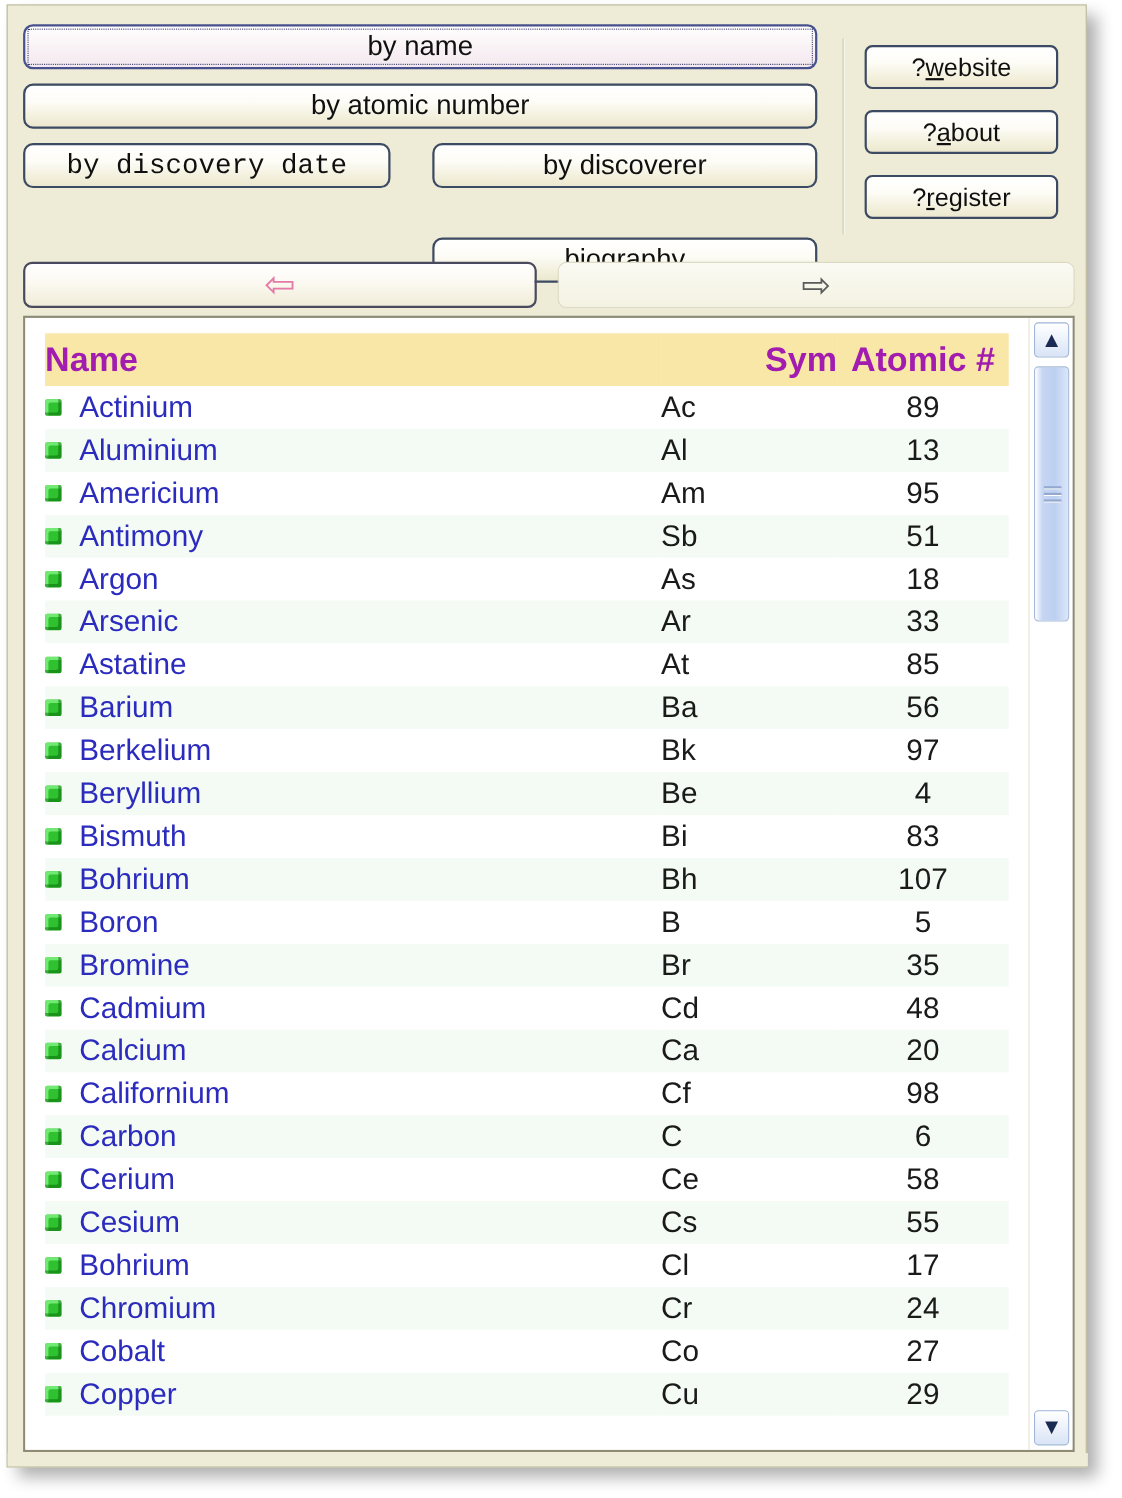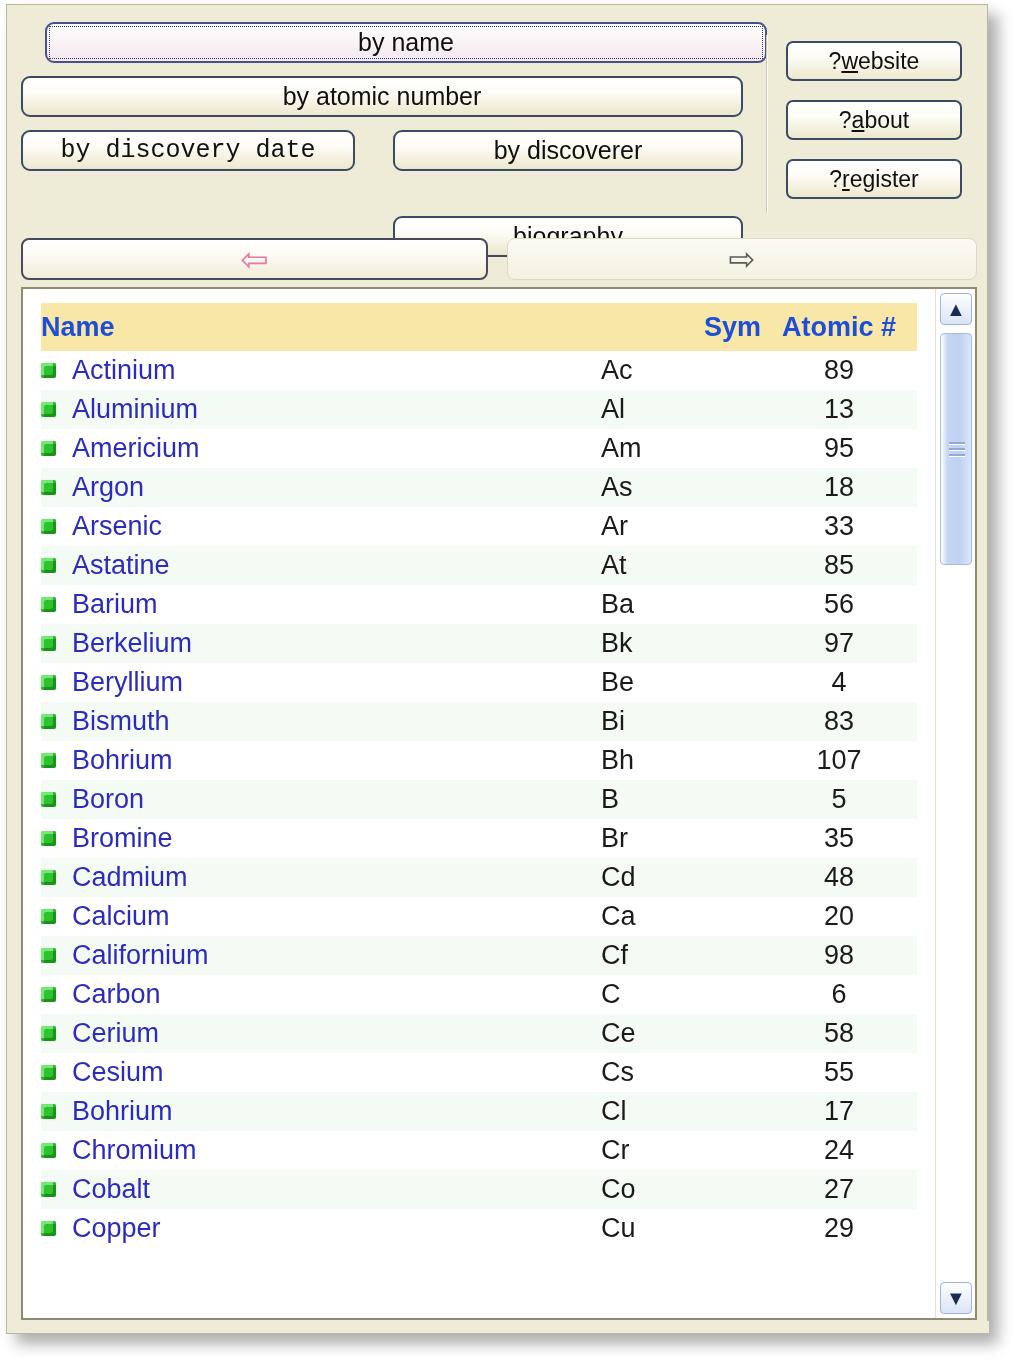--- a/index.html
+++ b/index.html
@@ -60,21 +60,21 @@
     background: linear-gradient(to bottom, #ffffff 0%, #fbf6f8 35%, #f6eef2 70%, #f1e9ef 100%);
   }
   #btn-by-name .focus-ring {
     position: absolute;
     left: 2px; top: 2px; right: 2px; bottom: 2px;
     border: 1px dotted #3a3a6e;
     pointer-events: none;
   }
 
   
-  #btn-by-name        { left: 14px;  top: 17px;  width: 722px; height: 41px; margin-left: 24px; }
+  #btn-by-name        { left: 14px;  top: 17px;  width: 722px; height: 41px; }
   #btn-by-atomic      { left: 14px;  top: 71px;  width: 722px; height: 41px; }
   #btn-discovery-date { left: 14px;  top: 125px; width: 334px; height: 41px; font-family: Liberation Mono, monospace; }
   #btn-discoverer     { left: 386px; top: 125px; width: 350px; height: 41px; }
   #btn-glossary       { left: 14px;  top: 179px; width: 350px; height: 41px; }
   #btn-biography      { left: 386px; top: 179px; width: 350px; height: 41px; margin-top: 32px; }
 
   
   #toolbar-divider {
     position: absolute;
     left: 759px; top: 30px;
@@ -146,22 +146,22 @@
     border-collapse: collapse;
     width: 876px;
     table-layout: fixed;
   }
   table.elements col.c-name { width: 560px; }
   table.elements col.c-sym  { width: 160px; }
   table.elements col.c-num  { width: 156px; }
 
   table.elements thead th {
     background: #f8e7a6;
-    color: #1d4ed8;
-    font-size: 27px;
+    color: #a21caf;
+    font-size: 31px;
     font-weight: bold;
     font-family: "Liberation Sans", sans-serif;
     height: 48px;
     padding: 0;
     letter-spacing: 0px;
   }
   th.h-name { text-align: left;  padding-left: 6px; }
   th.h-sym  { text-align: right; padding-right: 14px; }
   th.h-num  { text-align: center; }
 
@@ -349,20 +349,25 @@
                 <td class="c-name"><span class="bullet"><i></i></span><span class="lbl">Aluminium</span></td>
                 <td class="c-sym">Al</td>
                 <td class="c-num">13</td>
               </tr>
               <tr>
                 <td class="c-name"><span class="bullet"><i></i></span><span class="lbl">Americium</span></td>
                 <td class="c-sym">Am</td>
                 <td class="c-num">95</td>
               </tr>
               <tr>
+                <td class="c-name"><span class="bullet"><i></i></span><span class="lbl">Antimony</span></td>
+                <td class="c-sym">Sb</td>
+                <td class="c-num">51</td>
+              </tr>
+              <tr>
                 <td class="c-name"><span class="bullet"><i></i></span><span class="lbl">Argon</span></td>
                 <td class="c-sym">As</td>
                 <td class="c-num">18</td>
               </tr>
               <tr>
                 <td class="c-name"><span class="bullet"><i></i></span><span class="lbl">Arsenic</span></td>
                 <td class="c-sym">Ar</td>
                 <td class="c-num">33</td>
               </tr>
               <tr>

